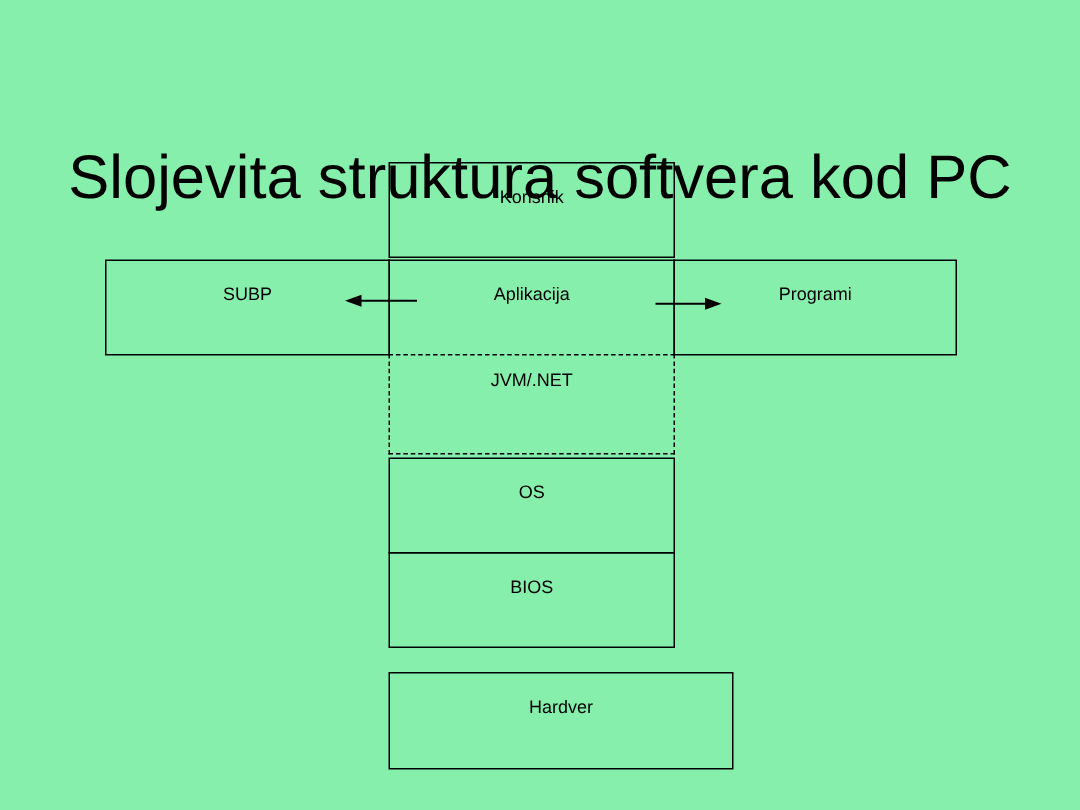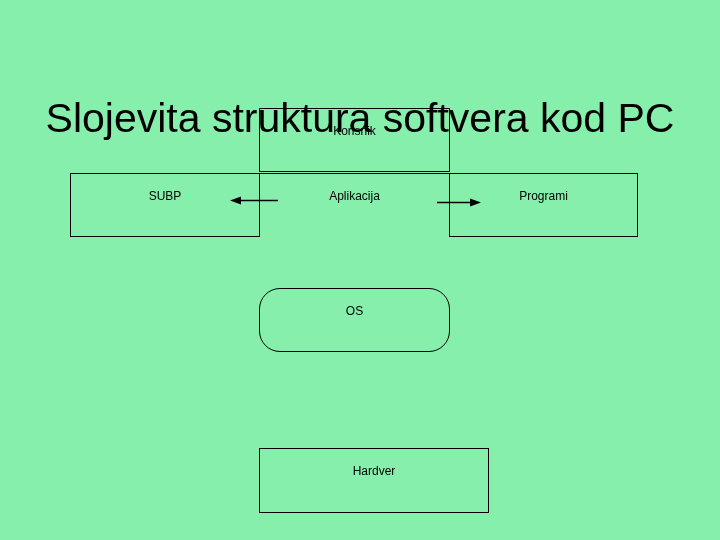--- a/index.html
+++ b/index.html
@@ -40,21 +40,21 @@
     color: #000000;
   }
   .box .box-label {
     display: inline-block;
   }
   .box-korisnik   { left: 259px; top: 108px; width: 191px; height: 64px; }
   .box-subp       { left: 70px;  top: 173px; width: 190px; height: 64px; }
   .box-aplikacija { left: 259px; top: 173px; width: 191px; height: 64px; border-bottom: none; }
   .box-programi   { left: 449px; top: 173px; width: 189px; height: 64px; }
   .box-jvm        { left: 259px; top: 236px; width: 191px; height: 67px; border-style: dashed; padding-top: 9px; }
-  .box-os         { left: 259px; top: 288px; width: 191px; height: 64px; border-radius: 21px; }
+  .box-os         { left: 259px; top: 305px; width: 191px; height: 64px; }
   .box-bios       { left: 259px; top: 368px; width: 191px; height: 64px; }
   .box-hardver    { left: 259px; top: 448px; width: 230px; height: 65px; }
   .arrow-layer {
     position: absolute;
     left: 0;
     top: 0;
     width: 720px;
     height: 540px;
     pointer-events: none;
   }
@@ -77,25 +77,31 @@
   </div>
 
   <div class="box box-aplikacija">
     <span class="box-label">Aplikacija</span>
   </div>
 
   <div class="box box-programi">
     <span class="box-label">Programi</span>
   </div>
 
+  <div class="box box-jvm">
+    <span class="box-label">JVM/.NET</span>
+  </div>
 
   <div class="box box-os">
     <span class="box-label">OS</span>
   </div>
 
+  <div class="box box-bios">
+    <span class="box-label">BIOS</span>
+  </div>
 
   <div class="box box-hardver">
     <span class="box-label">Hardver</span>
   </div>
 
   <svg class="arrow-layer" width="720" height="540" viewBox="0 0 720 540" xmlns="http://www.w3.org/2000/svg">
     <g>
       <line x1="278" y1="200.5" x2="239" y2="200.5" stroke="#000000" stroke-width="1.3"></line>
       <polygon points="230,200.5 241,196.5 241,204.5" fill="#000000"></polygon>
     </g>

